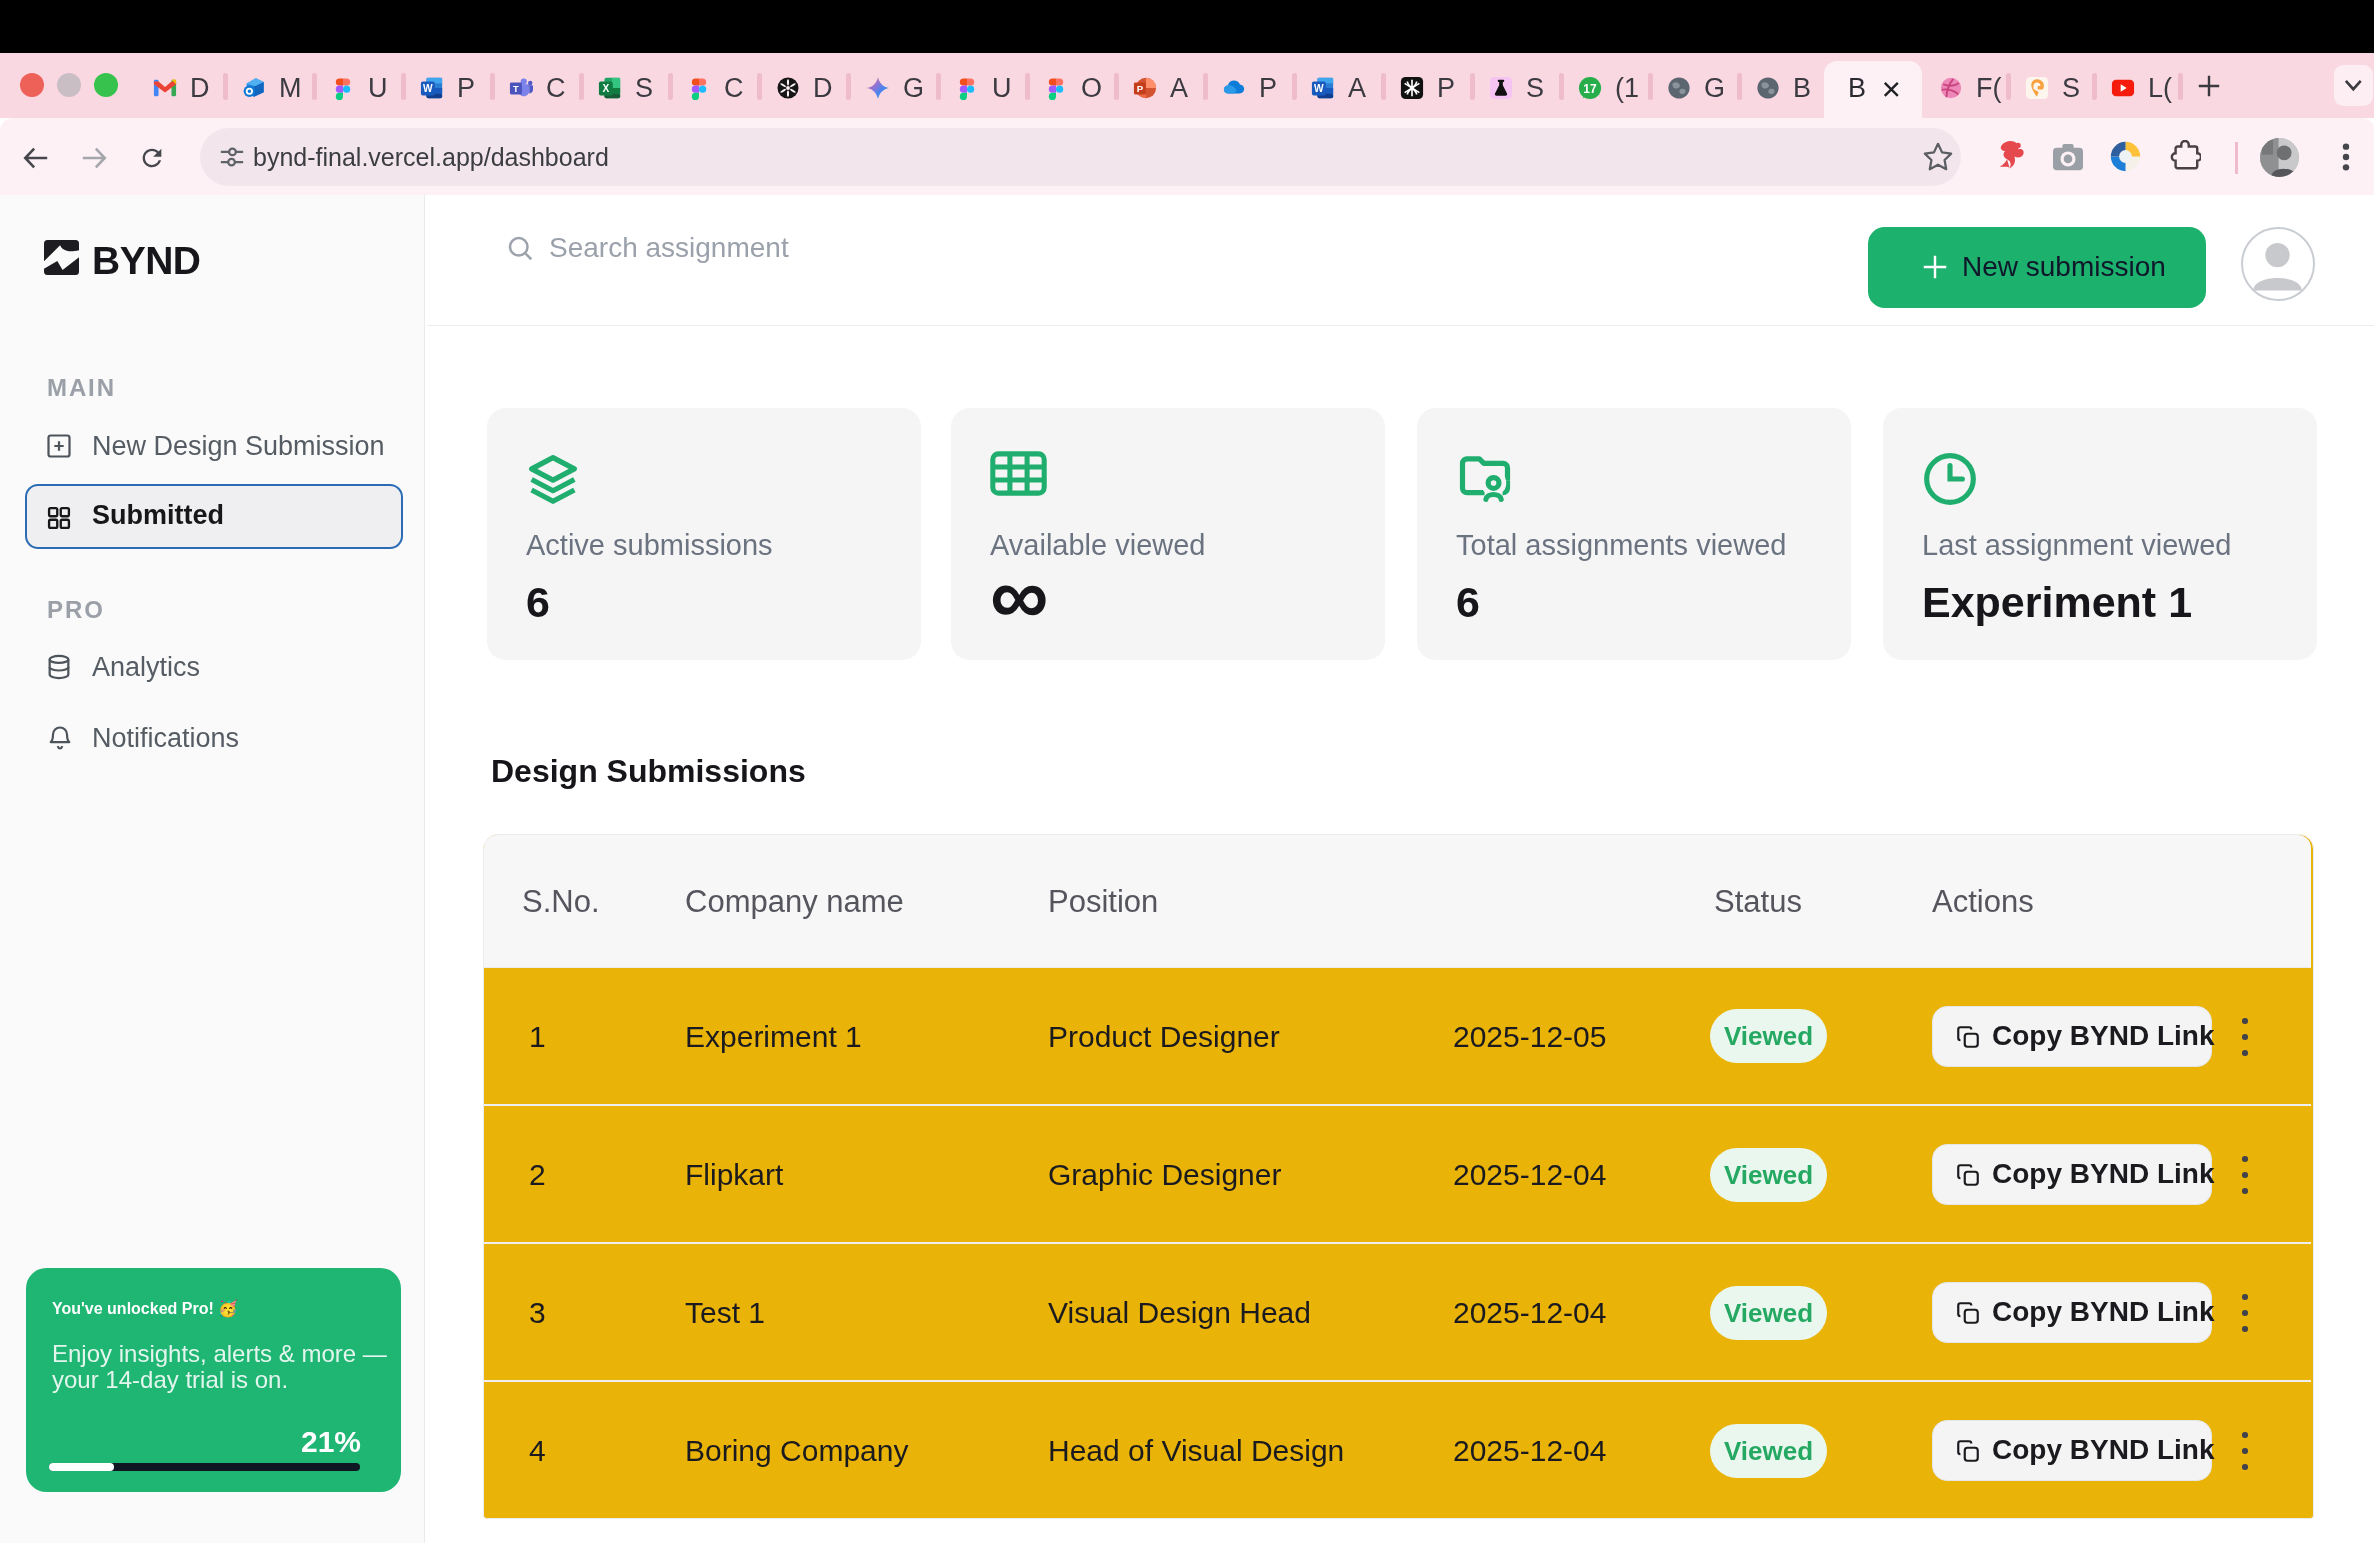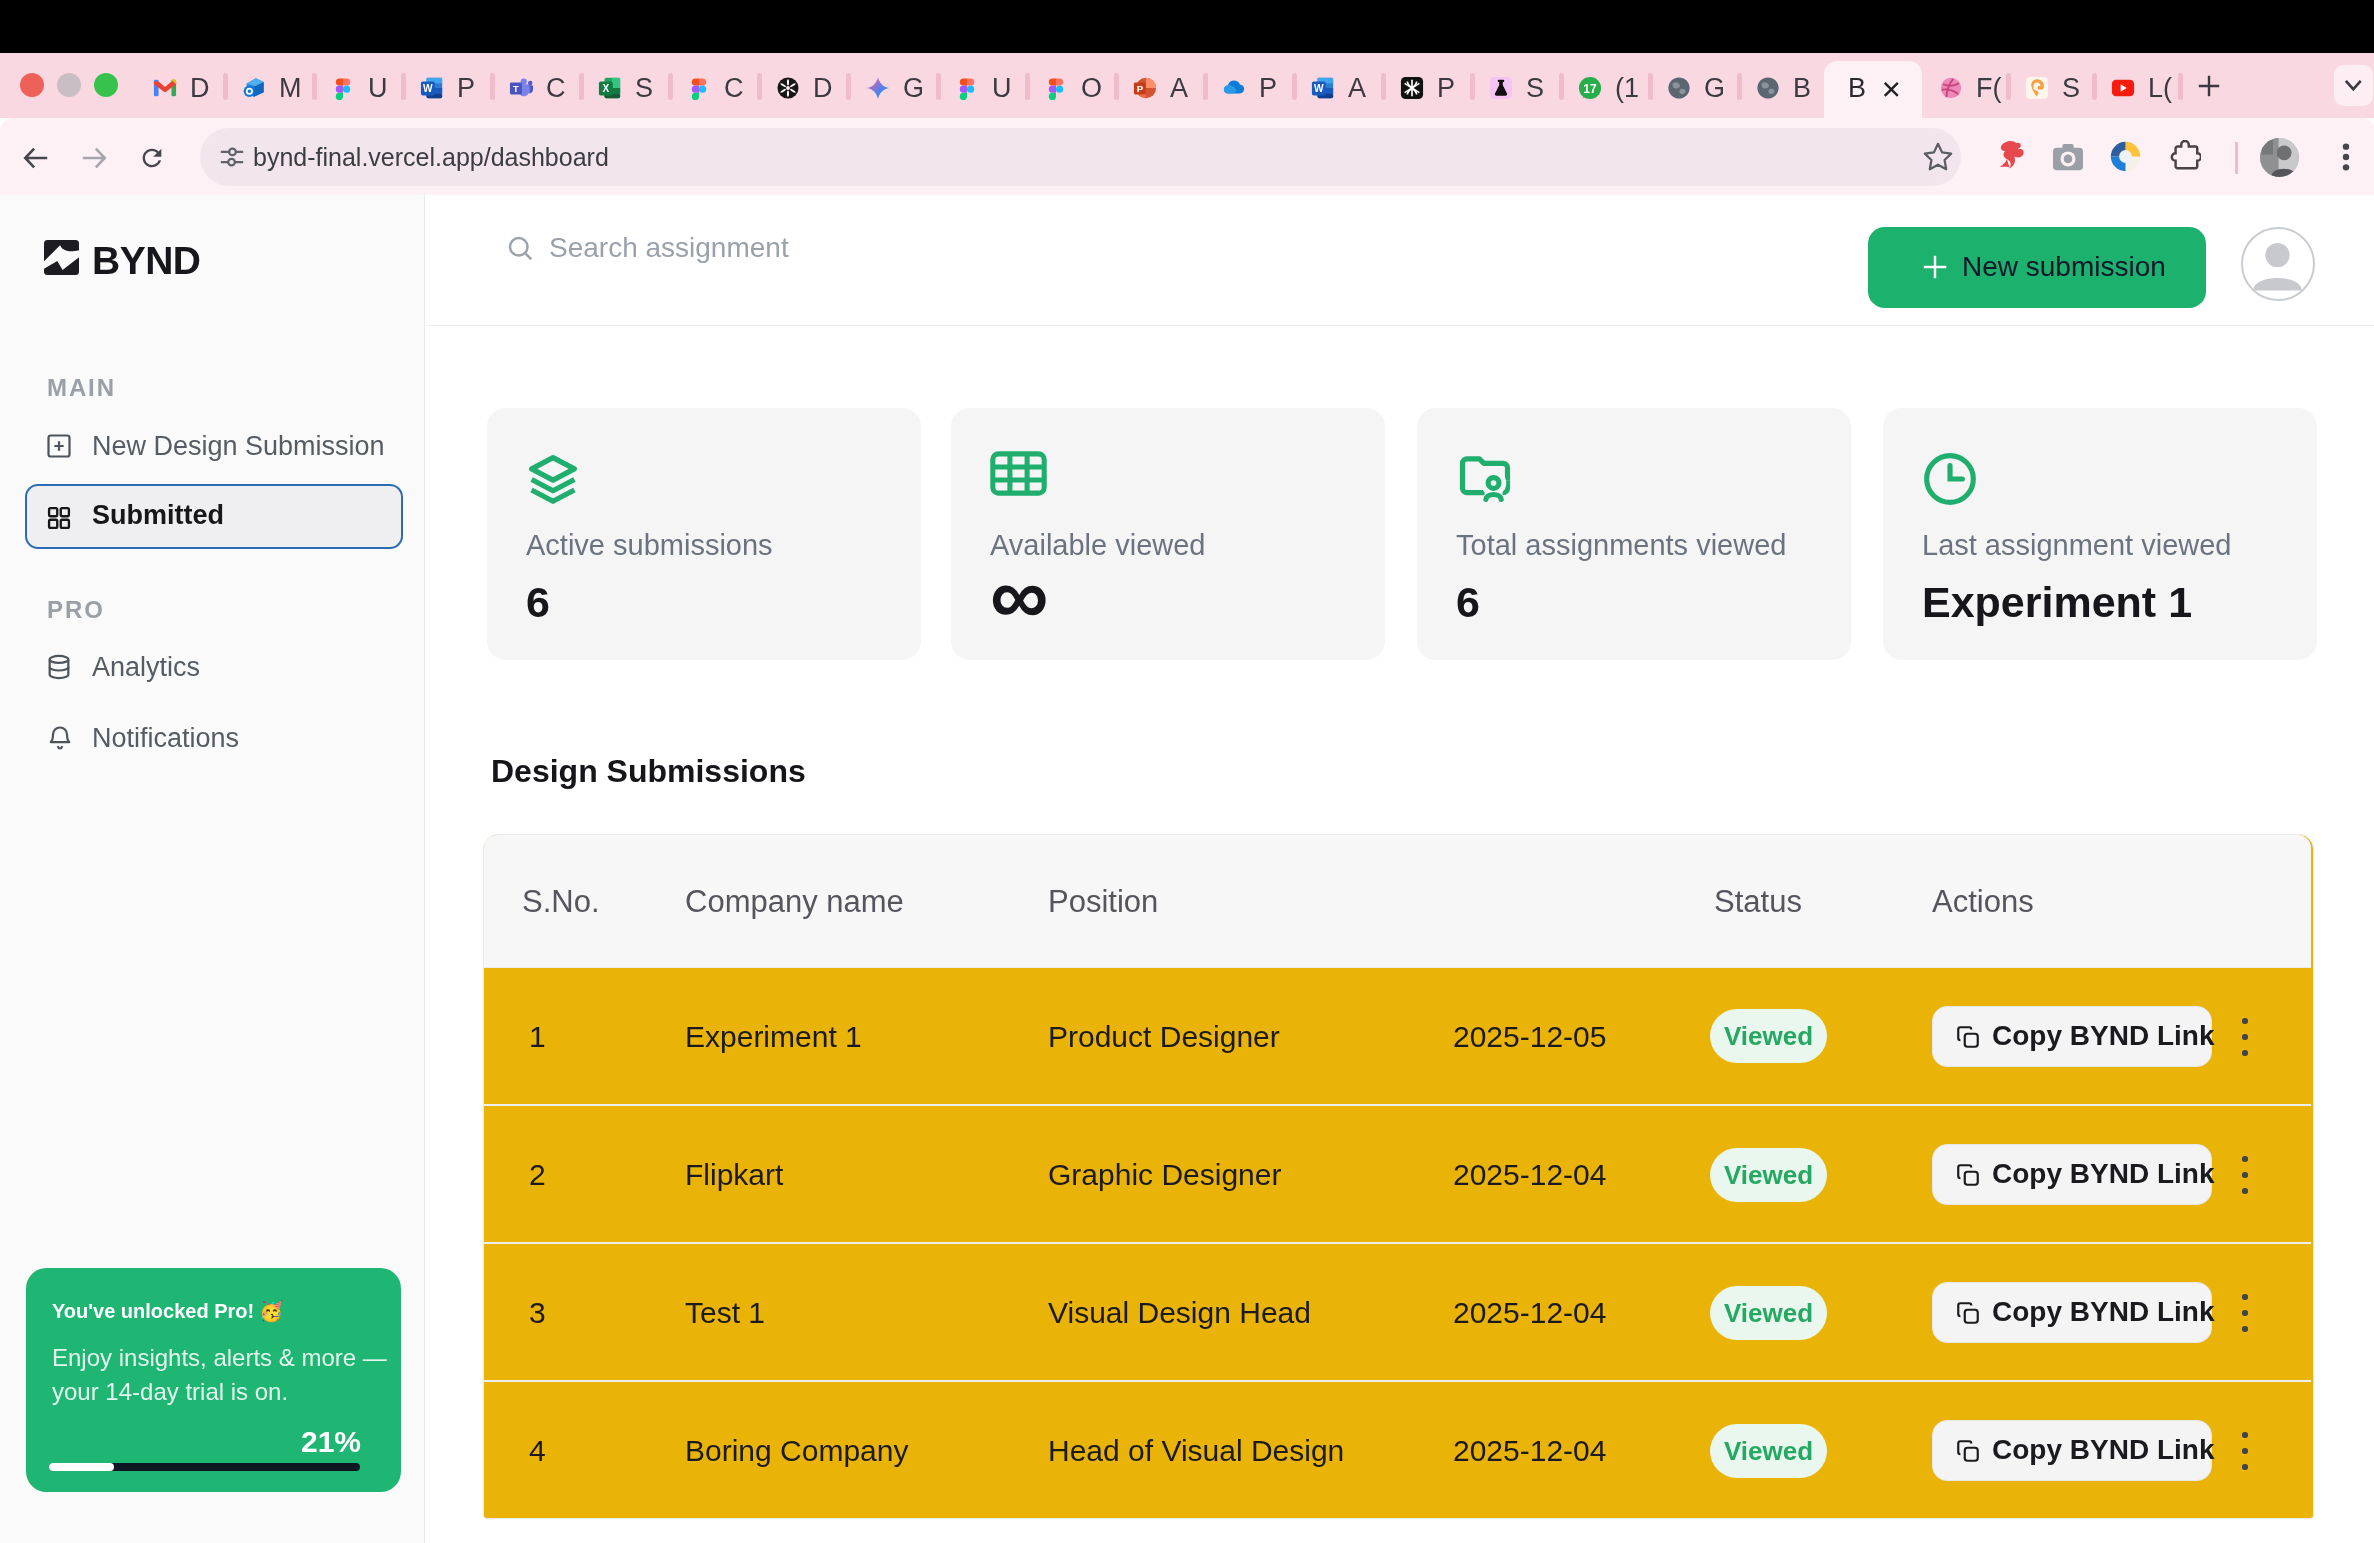--- a/index.html
+++ b/index.html
@@ -23,22 +23,22 @@
 
 #app{position:absolute;left:0;top:195px;width:2375px;height:1349px;background:#fff}
 #sidebar{position:absolute;left:0;top:0;width:425px;height:1349px;background:#f9faf9;border-right:1.9px solid #e9eaec}
 #logotx{position:absolute;left:92px;top:44px;font-size:39px;font-weight:bold;color:#17171b;letter-spacing:-0.5px}
 .navlbl{position:absolute;left:47px;font-size:24px;font-weight:bold;color:#9ba0a8;letter-spacing:1.9px}
 .navtx{position:absolute;left:92px;font-size:27px;color:#565c64}
 #dashpill{position:absolute;left:25px;top:289px;width:378px;height:65px;background:#efeff1;border:2.8px solid #2b6cb4;border-radius:13px}
 #dashtx{position:absolute;left:92px;top:305px;font-size:27px;font-weight:600;color:#17171a}
 
 #procard{position:absolute;left:26px;top:1073px;width:375px;height:224px;background:#1fb573;border-radius:20.4px;color:#fff}
-#procard .t{position:absolute;left:26px;top:31px;font-size:20px;font-weight:bold}
-#procard .b{position:absolute;left:26px;top:73px;font-size:24px;line-height:34px;color:rgba(255,255,255,.88);white-space:nowrap}
+#procard .t{position:absolute;left:26px;top:31px;font-size:16px;font-weight:bold}
+#procard .b{position:absolute;left:26px;top:73px;font-size:24px;line-height:26px;color:rgba(255,255,255,.88);white-space:nowrap}
 #procard .p{position:absolute;right:40px;top:157px;font-size:30px;font-weight:bold}
 #procard .bar{position:absolute;left:23px;top:195px;width:311px;height:8.3px;background:#0f1722;border-radius:4.6px}
 #procard .fill{position:absolute;left:0;top:0;width:65px;height:8.3px;background:#fff;border-radius:4.6px}
 
 #main{position:absolute;left:427px;top:0;width:1948px;height:1349px}
 #tophdr{position:absolute;left:0;top:0;width:1948px;height:131px;border-bottom:1.9px solid #ededee}
 #searchtx{position:absolute;left:122px;top:0;line-height:106px;font-size:28px;color:#9aa1ab}
 #newbtn{position:absolute;left:1441px;top:32px;width:338px;height:81px;background:#1db16e;border-radius:16.7px;color:#0f172a}
 #newbtn span{position:absolute;left:94px;top:0;line-height:79px;font-size:28px;font-weight:500}
 #avatar{position:absolute;left:1814px;top:32px;width:74px;height:74px;border-radius:50%;background:#fff;border:2.8px solid #c9cdd2}

